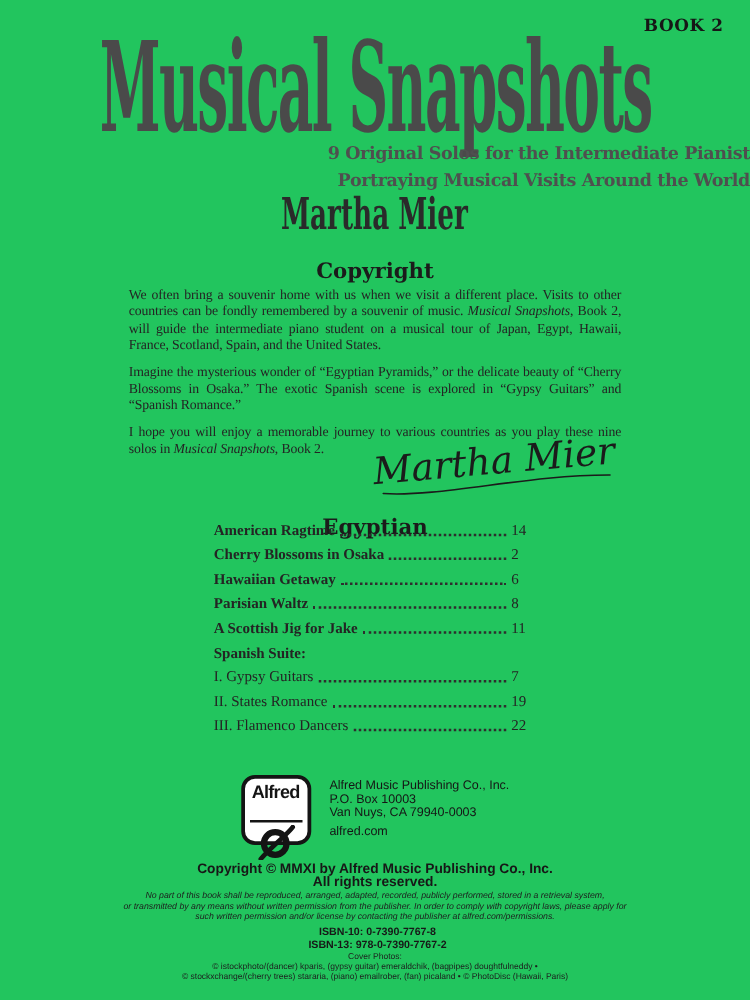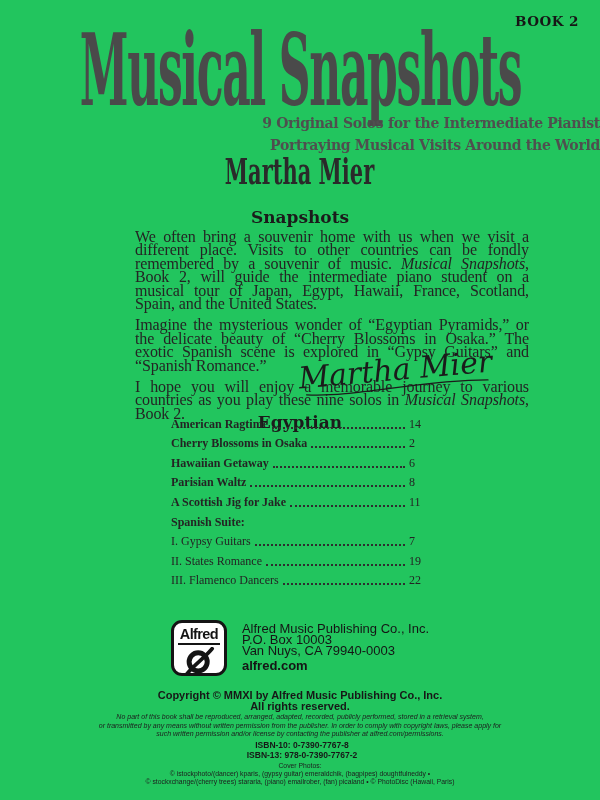--- a/index.html
+++ b/index.html
@@ -31,23 +31,22 @@
     white-space:nowrap;color:#2a2a2a;transform:scaleX(.6);transform-origin:center top;
   }
   
   .section-heading{
     position:absolute;left:0;right:0;text-align:center;
     font-family:"DejaVu Serif",serif;font-weight:bold;font-size:17px;color:#1b1b1b;
   }
   .foreword-heading{top:207px;}
   .foreword-body{
     position:absolute;top:230px;left:103px;width:394px;
-    font-size:16px;line-height:13.4px;text-align:justify;color:#242424;
+    font-size:11px;line-height:13.4px;text-align:justify;color:#242424;
     letter-spacing:-.1px;
-    margin-left:32px;
   }
   .foreword-body p{margin:0 0 8px 0;}
   .foreword-body em{font-style:italic;}
   .signature{
     position:absolute;top:352px;left:288px;width:215px;text-align:center;
     font-family:"DejaVu Serif",serif;font-style:italic;font-size:30px;color:#1b1b1b;
     transform:rotate(-5deg);white-space:nowrap;
   }
   .signature svg{display:block;margin:-6px auto 0;}
   
@@ -63,28 +62,28 @@
   .toc-page{min-width:18px;text-align:left;}
   
   .publisher{position:absolute;top:620px;left:0;right:0;display:flex;justify-content:center;gap:15px;align-items:flex-start;}
   .alfred-logo{
     width:56px;height:56px;box-sizing:border-box;border:3.5px solid #141414;border-radius:11px;
     padding:3px 4px 2px;background:#fff;
   }
   .alfred-logo-word{
     font-family:"Liberation Sans",sans-serif;font-weight:bold;font-size:14.5px;line-height:16px;
     text-align:center;letter-spacing:-.6px;color:#141414;
-    border-bottom:2px solid #141414;padding-bottom:1px;
+    border-bottom:2px solid #141414;padding-bottom:14px;
   }
   .alfred-logo-mark{display:block;margin:2px auto 0;}
   .publisher-info{
-    font-family:"Liberation Sans",sans-serif;font-size:13px;line-height:11px;color:#151515;
+    font-family:"Liberation Sans",sans-serif;font-size:10px;line-height:11px;color:#151515;
     padding-top:3px;
   }
-  .publisher-website{font-weight:bold;margin-top:4px;}
+  .publisher-website{font-weight:normal;margin-top:4px;}
   
   .copyright{
     position:absolute;top:690px;left:0;right:0;text-align:center;
     font-family:"Liberation Sans",sans-serif;font-weight:bold;font-size:11px;line-height:10.5px;color:#171717;
   }
   .legal-notice{
     position:absolute;top:713px;left:0;right:0;text-align:center;
     font-family:"Liberation Sans",sans-serif;font-style:italic;font-size:7px;line-height:8.6px;color:#1d1d1d;
   }
   .isbn{
@@ -109,21 +108,21 @@
 
   <div class="subtitle">
     <div>9 Original Solos for the Intermediate Pianist</div>
     <div>Portraying Musical Visits Around the World</div>
   </div>
 
   <div class="author-wrap">
     <div class="author">Martha Mier</div>
   </div>
 
-  <div class="section-heading foreword-heading">Snapshots</div>
+  <div class="section-heading foreword-heading">Copyright</div>
 
   <div class="foreword-body">
       <p><span>We often bring a souvenir home with us when we visit a different place. Visits to other countries can be fondly remembered by a souvenir of music. </span><em>Musical Snapshots</em><span>, Book 2, will guide the intermediate piano student on a musical tour of Japan, Egypt, Hawaii, France, Scotland, Spain, and the United States.</span></p>
       <p><span>Imagine the mysterious wonder of “Egyptian Pyramids,” or the delicate beauty of “Cherry Blossoms in Osaka.” The exotic Spanish scene is explored in “Gypsy Guitars” and “Spanish Romance.”</span></p>
       <p><span>I hope you will enjoy a memorable journey to various countries as you play these nine solos in </span><em>Musical Snapshots</em><span>, Book 2.</span></p>
     </div>
 
   <div class="signature">
     <span>Martha Mier</span>
     <svg width="190" height="12" viewBox="0 0 190 12">

